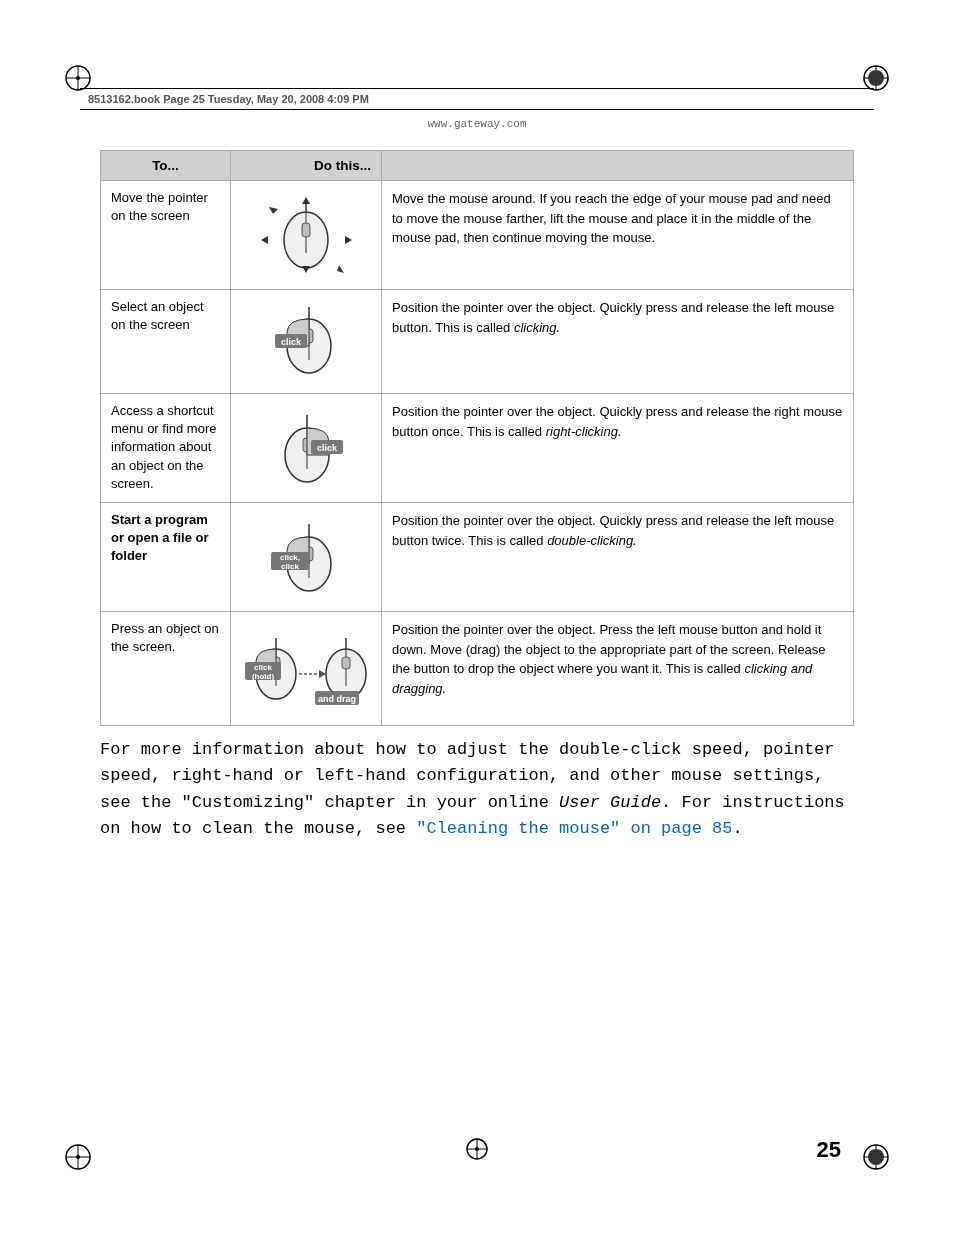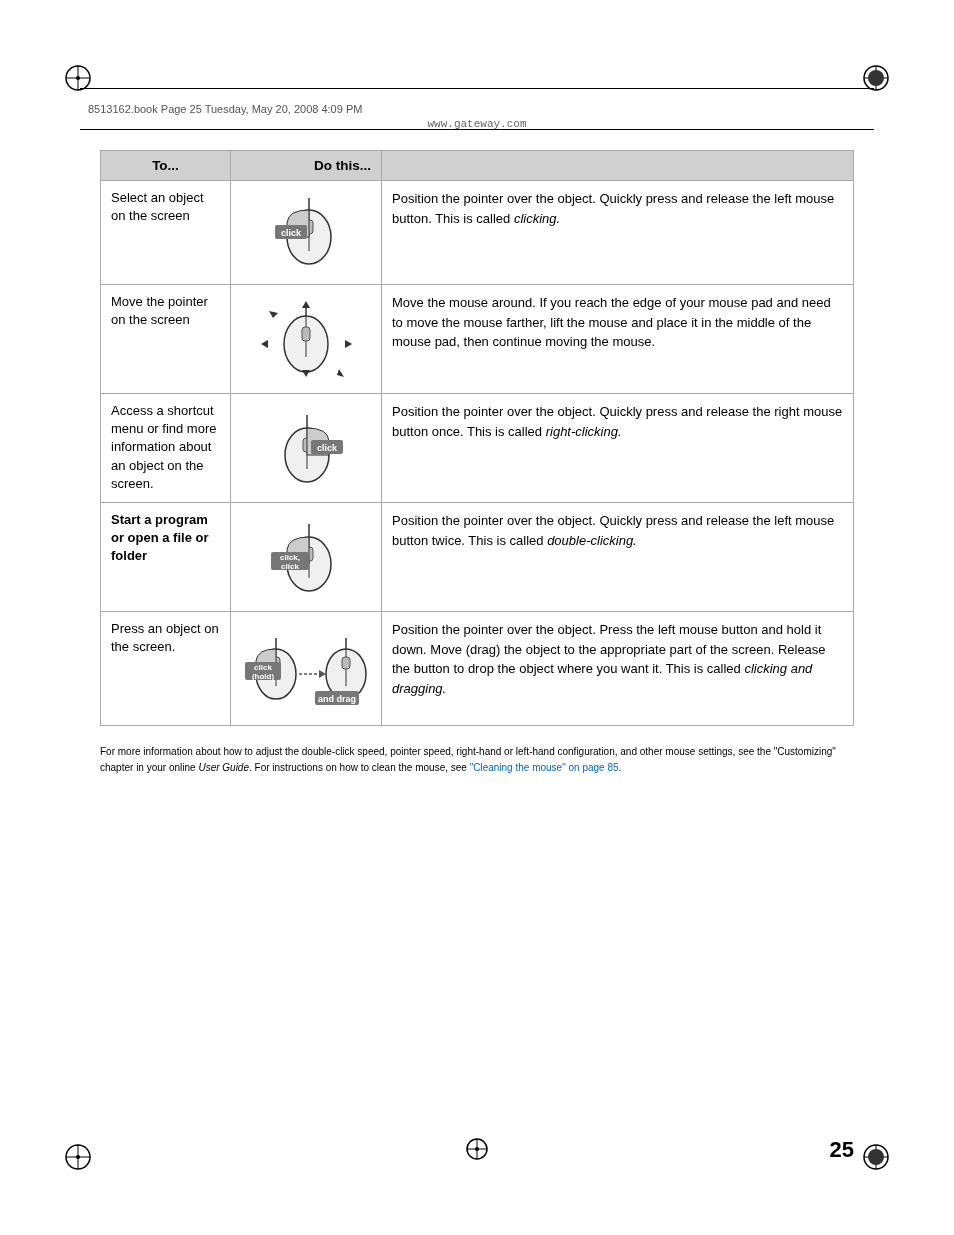--- a/index.html
+++ b/index.html
@@ -27,23 +27,24 @@
     .corner-br { bottom: 60px; right: 60px; }
 
     
     .header-bar {
       position: absolute;
       top: 88px;
       left: 80px;
       right: 80px;
       border-top: 1.5px solid #000;
       border-bottom: 1.5px solid #000;
-      padding: 14px 8px;
+      padding: 4px 8px;
       font-size: 11px;
       color: #555;
+      font-weight: bold;
     }
 
     
     .website-url {
       position: absolute;
       top: 118px;
       left: 0;
       right: 0;
       text-align: center;
       font-size: 11px;
@@ -110,37 +111,38 @@
     
     .mouse-img {
       display: flex;
       justify-content: center;
       align-items: center;
       padding: 6px 0;
     }
 
     
     .footer-note {
-      margin-top: 18px;
-      font-size: 10px;
+      margin-top: 11px;
+      font-size: 17px;
       line-height: 1.55;
+      font-family: Liberation Mono, monospace;
     }
     .footer-note a {
       color: #0066cc;
       text-decoration: none;
     }
     .footer-note em {
       font-style: italic;
     }
 
     
     .page-number {
       position: absolute;
       bottom: 72px;
-      right: 100px;
+      right: 113px;
       font-size: 22px;
       font-weight: bold;
     }
 
     
     .center-bottom-mark {
       position: absolute;
       bottom: 68px;
       left: 50%;
       transform: translateX(-50%);
@@ -203,71 +205,71 @@
       <tr>
         <th class="col-to">To...</th>
         <th class="col-do">Do this...</th>
         <th class="col-desc"></th>
       </tr>
     </thead>
     <tbody>
 
       <tr>
         <td class="col-to">
+          <span class="action-label">Move the pointer on the screen</span>
+        </td>
+        <td class="col-do">
+          <div class="mouse-img">
+
+            <svg width="95" height="80" viewBox="0 0 95 80">
+
+              <ellipse cx="47" cy="45" rx="22" ry="28" fill="#f0f0f0" stroke="#333" stroke-width="1.5"></ellipse>
+              <line x1="47" y1="17" x2="47" y2="58" stroke="#333" stroke-width="1"></line>
+
+              <rect x="43" y="28" width="8" height="14" rx="3" fill="#bbb" stroke="#555" stroke-width="1"></rect>
+
+              <path d="M47 17 Q47 8 47 4" stroke="#333" stroke-width="1.5" fill="none"></path>
+
+              <polygon points="47,2 43,9 51,9" fill="#333"></polygon>
+              <polygon points="47,78 43,71 51,71" fill="#333"></polygon>
+              <polygon points="2,45 9,41 9,49" fill="#333"></polygon>
+              <polygon points="93,45 86,41 86,49" fill="#333"></polygon>
+
+              <polygon points="10,12 14,19 19,14" fill="#333"></polygon>
+              <polygon points="85,78 78,76 80,70" fill="#333"></polygon>
+            </svg>
+          </div>
+        </td>
+        <td class="col-desc">
+          <span class="desc-text">Move the mouse around. If you reach the edge of your mouse pad and need to move the mouse farther, lift the mouse and place it in the middle of the mouse pad, then continue moving the mouse.</span>
+        </td>
+      </tr>
+
+      <tr>
+        <td class="col-to">
           <span class="action-label">Select an object on the screen</span>
         </td>
         <td class="col-do">
           <div class="mouse-img">
             <svg width="95" height="75" viewBox="0 0 95 75">
 
               <ellipse cx="50" cy="42" rx="22" ry="27" fill="#f0f0f0" stroke="#333" stroke-width="1.5"></ellipse>
               <line x1="50" y1="15" x2="50" y2="56" stroke="#333" stroke-width="1"></line>
               <rect x="46" y="25" width="8" height="14" rx="3" fill="#bbb" stroke="#555" stroke-width="1"></rect>
               <path d="M50 15 Q50 8 50 3" stroke="#333" stroke-width="1.5" fill="none"></path>
 
               <path d="M28,28 Q29,15 50,15 L50,42 L28,42 Z" fill="#ccc" stroke="#333" stroke-width="1"></path>
 
               <rect x="16" y="30" width="32" height="14" rx="2" fill="#777"></rect>
               <text x="32" y="41" text-anchor="middle" fill="white" font-size="9" font-weight="bold">click</text>
             </svg>
           </div>
         </td>
         <td class="col-desc">
           <span class="desc-text">Position the pointer over the object. Quickly press and release the left mouse button. This is called <em>clicking.</em></span>
-        </td>
-      </tr>
-
-      <tr>
-        <td class="col-to">
-          <span class="action-label">Move the pointer on the screen</span>
-        </td>
-        <td class="col-do">
-          <div class="mouse-img">
-
-            <svg width="95" height="80" viewBox="0 0 95 80">
-
-              <ellipse cx="47" cy="45" rx="22" ry="28" fill="#f0f0f0" stroke="#333" stroke-width="1.5"></ellipse>
-              <line x1="47" y1="17" x2="47" y2="58" stroke="#333" stroke-width="1"></line>
-
-              <rect x="43" y="28" width="8" height="14" rx="3" fill="#bbb" stroke="#555" stroke-width="1"></rect>
-
-              <path d="M47 17 Q47 8 47 4" stroke="#333" stroke-width="1.5" fill="none"></path>
-
-              <polygon points="47,2 43,9 51,9" fill="#333"></polygon>
-              <polygon points="47,78 43,71 51,71" fill="#333"></polygon>
-              <polygon points="2,45 9,41 9,49" fill="#333"></polygon>
-              <polygon points="93,45 86,41 86,49" fill="#333"></polygon>
-
-              <polygon points="10,12 14,19 19,14" fill="#333"></polygon>
-              <polygon points="85,78 78,76 80,70" fill="#333"></polygon>
-            </svg>
-          </div>
-        </td>
-        <td class="col-desc">
-          <span class="desc-text">Move the mouse around. If you reach the edge of your mouse pad and need to move the mouse farther, lift the mouse and place it in the middle of the mouse pad, then continue moving the mouse.</span>
         </td>
       </tr>
 
       <tr>
         <td class="col-to">
           <span class="action-label">Access a shortcut menu or find more information about an object on the screen.</span>
         </td>
         <td class="col-do">
           <div class="mouse-img">
             <svg width="95" height="80" viewBox="0 0 95 80">

